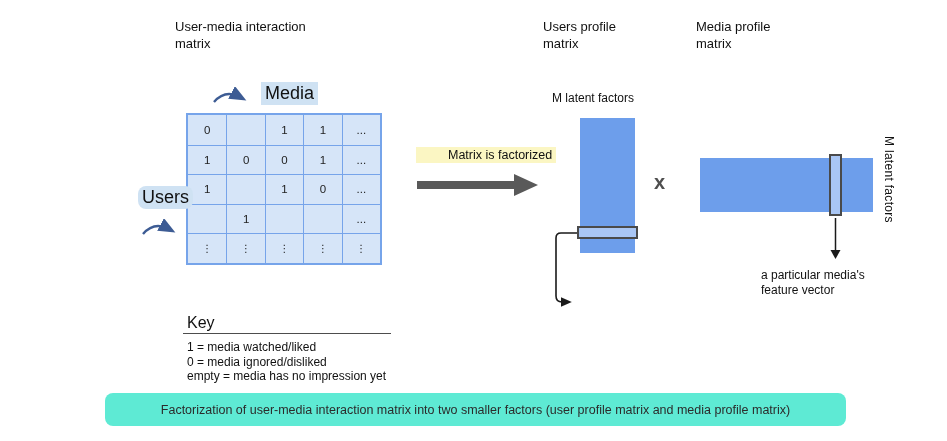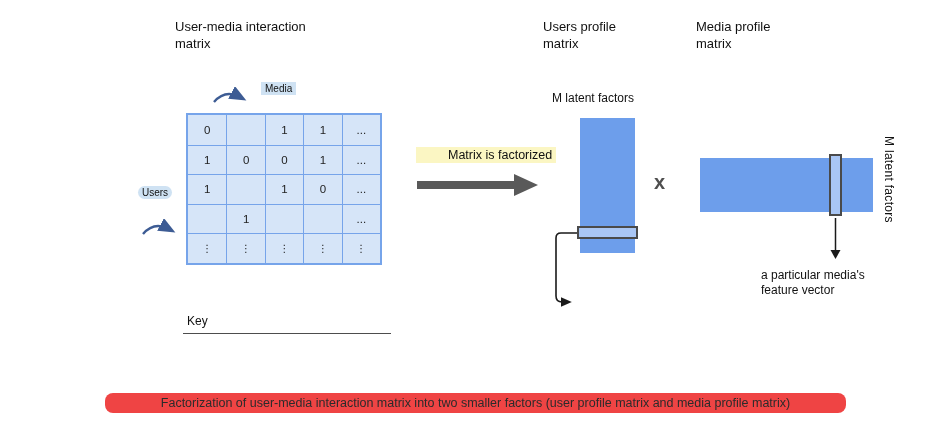--- a/index.html
+++ b/index.html
@@ -7,54 +7,54 @@
     position:relative;width:947px;height:441px;background:#ffffff;
     font-family:"Liberation Sans","DejaVu Sans",sans-serif;color:#1a1a1a;
     overflow:hidden;
   }
   .abs{position:absolute;}
   .center{text-align:left;}
   .pre{white-space:pre-line;}
   .title{font-size:13px;line-height:17px;color:#111;}
   .note{font-size:12px;line-height:14.5px;color:#111;}
   .chip{
-    background:#cfe2f3;font-size:10px;padding:1px 4px;color:#111;
+    background:#cfe2f3;font-size:18px;padding:1px 4px;color:#111;
   }
   .yellow{
     background:#fbf6c3;font-size:12.5px;padding:1px 4px;color:#111;
   }
   
   .grid{
     left:186px;top:113px;width:196px;height:152px;
     background:#d6e5f8;border:2px solid #76a4ea;box-sizing:border-box;
     display:grid;grid-template-columns:repeat(5,1fr);grid-template-rows:repeat(5,1fr);
   }
   .cell{
     border-left:1.5px solid #76a4ea;border-top:1.5px solid #76a4ea;
     display:flex;align-items:center;justify-content:center;
     font-size:11.5px;color:#222;
   }
   .cell:nth-child(5n+1){border-left:none;}
   .cell:nth-child(-n+5){border-top:none;}
   .cell.vdots{font-size:10px;letter-spacing:0;}
   
-  .key-title{font-size:12px;color:#111;}
+  .key-title{font-size:16px;color:#111;}
   .key-rule{border-top:1.5px solid #4d4d4d;width:208px;height:0;}
   .key-items{font-size:12px;line-height:14.5px;color:#111;}
   
   .solid-rect{background:#6d9eeb;}
   .band{
     background:#a9c6f4;border:2px solid #4a4a4a;box-sizing:border-box;
   }
   .mult{font-size:20px;font-weight:700;color:#4f4f4f;}
   .vtext{
     writing-mode:vertical-rl;font-size:12px;color:#111;letter-spacing:0.3px;
   }
   .caption-bar{
-    left:105px;top:393px;width:741px;height:20px;background:#ef4444;
+    left:105px;top:393px;width:741px;height:33px;background:#5eead4;
     border-radius:8px;display:flex;align-items:center;justify-content:center;
     font-size:12.5px;color:#2b2b2b;
   }
   svg{display:block;}
 </style>
 </head>
 <body>
 
 <div class="canvas">
 
@@ -108,20 +108,23 @@
         <marker id="ah2" markerWidth="8" markerHeight="8" refX="4" refY="3" orient="auto">
       <path d="M0,0 L7,3 L0,6 Z" fill="#3d5c94"></path>
         </marker>
       </defs>
     <path d="M2,15 Q13,2 28,10" fill="none" stroke="#3d5c94" stroke-width="2.4" marker-end="url(#ah2)"></path>
   </svg>
 
 
   <div class="abs key-title" style="left:187px;top:314px;">Key</div>
   <div class="abs key-rule" style="left:183px;top:333px;"></div>
+  <div class="abs key-items pre" style="left:187px;top:340px;">1 = media watched/liked
+0 = media ignored/disliked
+empty = media has no impression yet</div>
 
   <div class="abs yellow" style="left:416px;top:147px;padding-left:32px;">Matrix is factorized</div>
   <svg class="abs" style="left:417px;top:174px;" width="122" height="22" viewBox="0 0 122 22">
     <rect x="0" y="7" width="99" height="8" fill="#595959"></rect>
     <polygon points="97,0 121,11 97,22" fill="#595959"></polygon>
   </svg>
 
   <div class="abs title center pre" style="left:543px;top:18px;width:112px;">Users profile
 matrix</div>
   <div class="abs note" style="left:552px;top:91px;">M latent factors</div>

